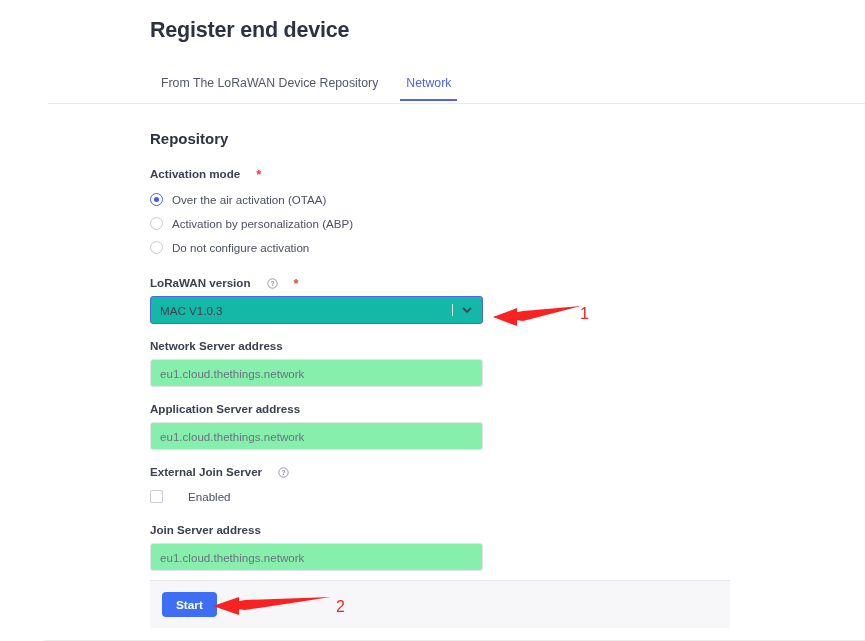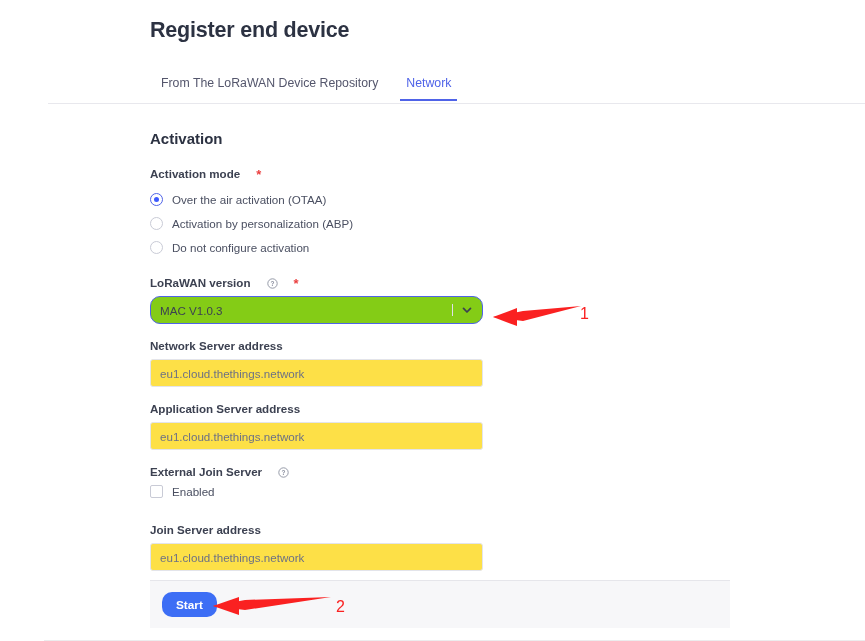--- a/index.html
+++ b/index.html
@@ -156,22 +156,22 @@
     color: #4a4f61;
   }
 
   
   .field-block { margin-bottom: 15px; }
   .select-wrap {
     position: relative;
     width: 333px;
     height: 28px;
     border: 1.5px solid #4f63e8;
-    border-radius: 10px;
-    background: #84cc16;
+    border-radius: 3px;
+    background: #14b8a6;
     display: flex;
     align-items: center;
   }
   .select-value {
     font-size: 11.6px;
     color: #3c4151;
     padding-left: 9px;
   }
   .select-divider {
     position: absolute;
@@ -190,33 +190,33 @@
     height: 12px;
   }
   .select-chev svg { display: block; }
 
   
   .text-input {
     width: 333px;
     height: 28px;
     border: 1px solid #e3e4ea;
     border-radius: 3px;
-    background: #fde047;
+    background: #86efac;
     font-size: 11.6px;
     color: #6d7184;
     padding: 0 9px;
     font-family: "Liberation Sans", sans-serif;
     outline: none;
   }
 
   
   .check-row {
     display: flex;
-    align-items: flex-start;
-    gap: 9px;
+    align-items: center;
+    gap: 25px;
     height: 22px;
     margin-bottom: 16px;
     cursor: pointer;
   }
   .check-box {
     width: 13px;
     height: 13px;
     border: 1px solid #c9cbd6;
     border-radius: 2px;
     background: #fff;
@@ -238,21 +238,21 @@
     border-top: 1px solid #e6e6eb;
   }
   .start-btn {
     position: absolute;
     left: 12px;
     top: 11px;
     height: 25px;
     padding: 0 14px;
     background: #3d6ef5;
     border: none;
-    border-radius: 10px;
+    border-radius: 4px;
     color: #ffffff;
     font-size: 11.8px;
     font-weight: bold;
     font-family: "Liberation Sans", sans-serif;
     cursor: pointer;
   }
 
   .bottom-rule {
     position: absolute;
     left: 0;
@@ -281,21 +281,21 @@
 
   <div class="page-title">Register end device</div>
 
   <div class="tabs">
     <div class="tabs-inner">
       <button class="tab">From The LoRaWAN Device Repository</button>
       <button class="tab active">Network</button>
     </div>
   </div>
 
-  <div class="section-heading">Activation</div>
+  <div class="section-heading">Repository</div>
 
   <div class="form">
 
     <div class="field-label">
       <span>Activation mode</span>
       <span class="req-star">*</span>
     </div>
 
     <div class="radio-group">
       <div class="radio-row selected">

